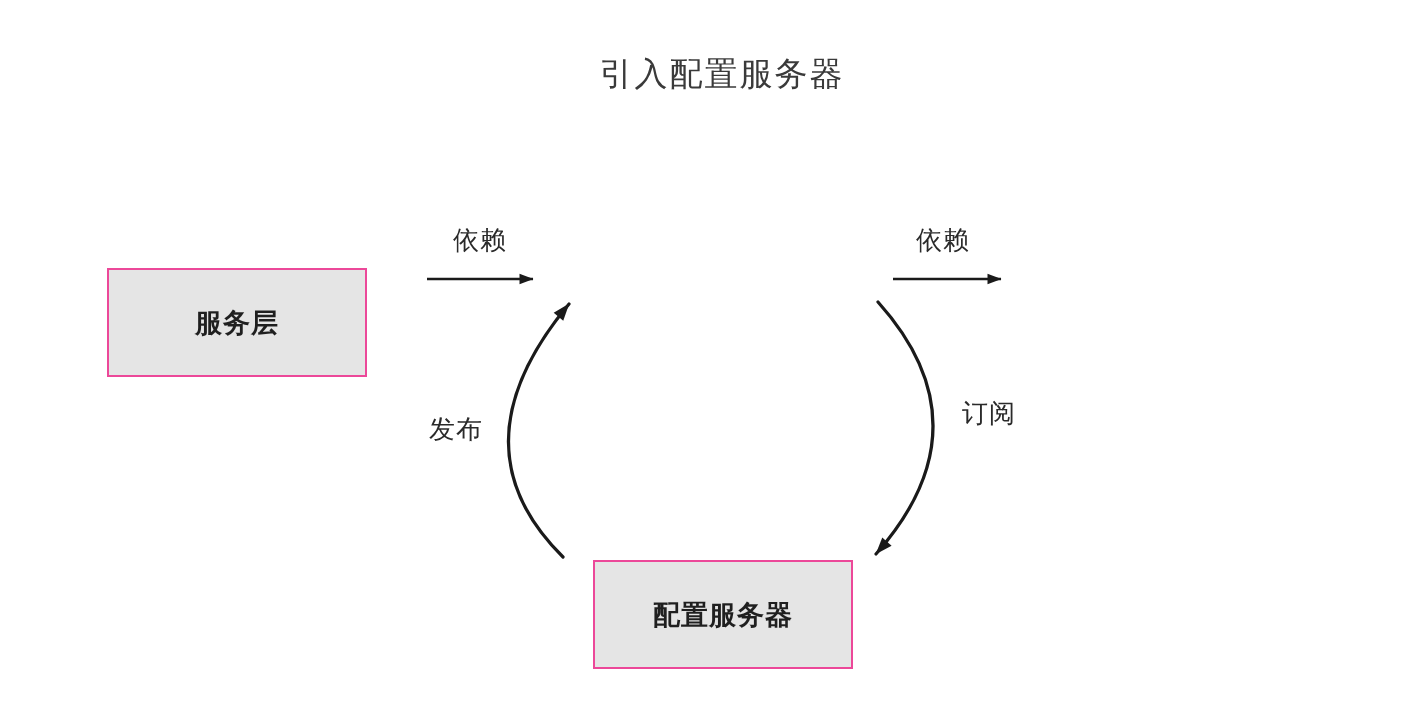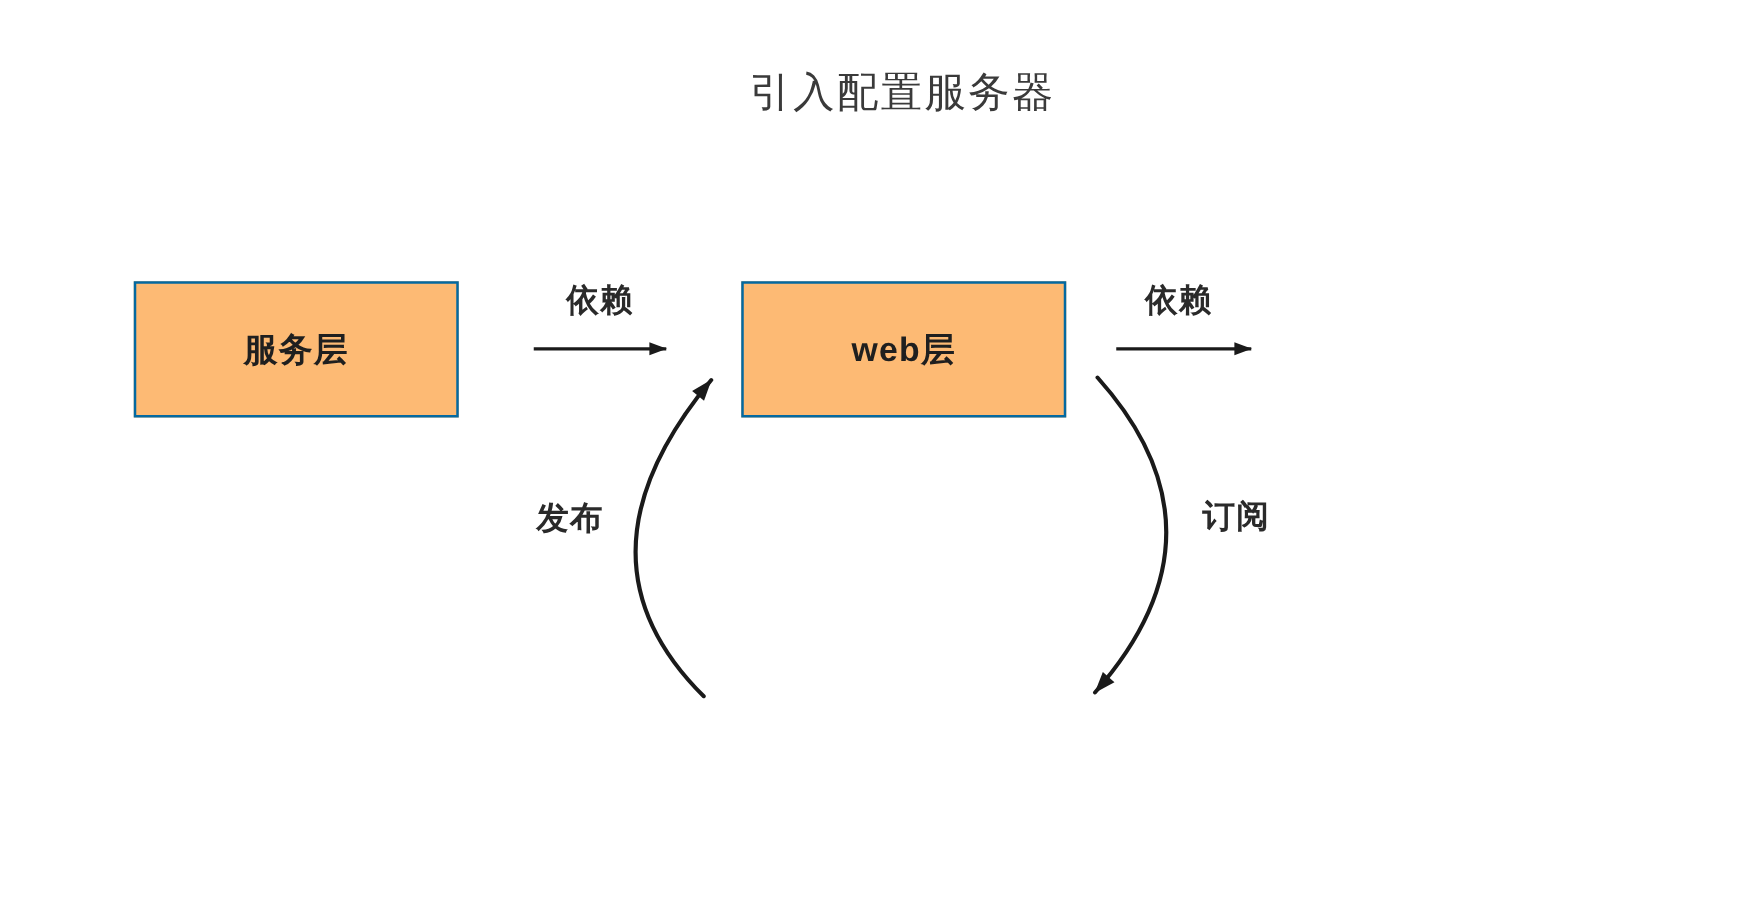--- a/index.html
+++ b/index.html
@@ -33,49 +33,50 @@
     left: 0;
     top: 0;
     width: 1410px;
     height: 720px;
   }
   .node {
     position: absolute;
     width: 260px;
     height: 109px;
     box-sizing: border-box;
-    border: 2px solid #0369a1;
-    background: #fdba74;
+    border: 2px solid #ec4899;
+    background: #e5e5e5;
     display: flex;
     align-items: center;
     justify-content: center;
+    margin-top: 43px;
   }
   .node-label {
     font-size: 27px;
     font-weight: 700;
     color: #1f1f1f;
     letter-spacing: 1px;
     white-space: nowrap;
   }
   .node-service { left: 107px; top: 225px; }
   .node-web     { left: 593px; top: 225px; }
   .node-cdn     { left: 1043px; top: 225px; }
   .node-config  { left: 593px; top: 517px; }
   .edge-label {
     position: absolute;
     transform: translate(-50%, -50%);
     font-size: 26px;
-    font-weight: 700;
+    font-weight: 400;
     color: #2a2a2a;
     letter-spacing: 1px;
     white-space: nowrap;
   }
   .label-dep1 { left: 480px; top: 240px; }
   .label-dep2 { left: 943px; top: 240px; }
-  .label-pub  { left: 456px; top: 415px; }
+  .label-pub  { left: 456px; top: 429px; }
   .label-sub  { left: 989px; top: 413px; text-align: center; }
 </style>
 </head>
 <body>
 
 <div class="canvas">
 
   <div class="diagram-title">引入配置服务器</div>
 
   <svg class="edges-layer" viewBox="0 0 1410 720" xmlns="http://www.w3.org/2000/svg">
@@ -94,25 +95,25 @@
 
     <path d="M563,557 Q451,446 569,304" fill="none" stroke="#1a1a1a" stroke-width="3.2" stroke-linecap="round" marker-end="url(#arrow-lg)"></path>
 
     <path d="M878,302 Q989,426 876,554" fill="none" stroke="#1a1a1a" stroke-width="3.2" stroke-linecap="round" marker-end="url(#arrow-lg)"></path>
   </svg>
 
   <div class="node node-service">
     <span class="node-label">服务层</span>
   </div>
 
-  <div class="node node-web">
-    <span class="node-label">web层</span>
-  </div>
 
 
+  <div class="node node-config">
+    <span class="node-label">配置服务器</span>
+  </div>
 
   <div class="edge-label label-dep1">依赖</div>
 
   <div class="edge-label label-dep2">依赖</div>
 
   <div class="edge-label label-pub">发布</div>
 
   <div class="edge-label label-sub">订阅</div>
 
 </div>

